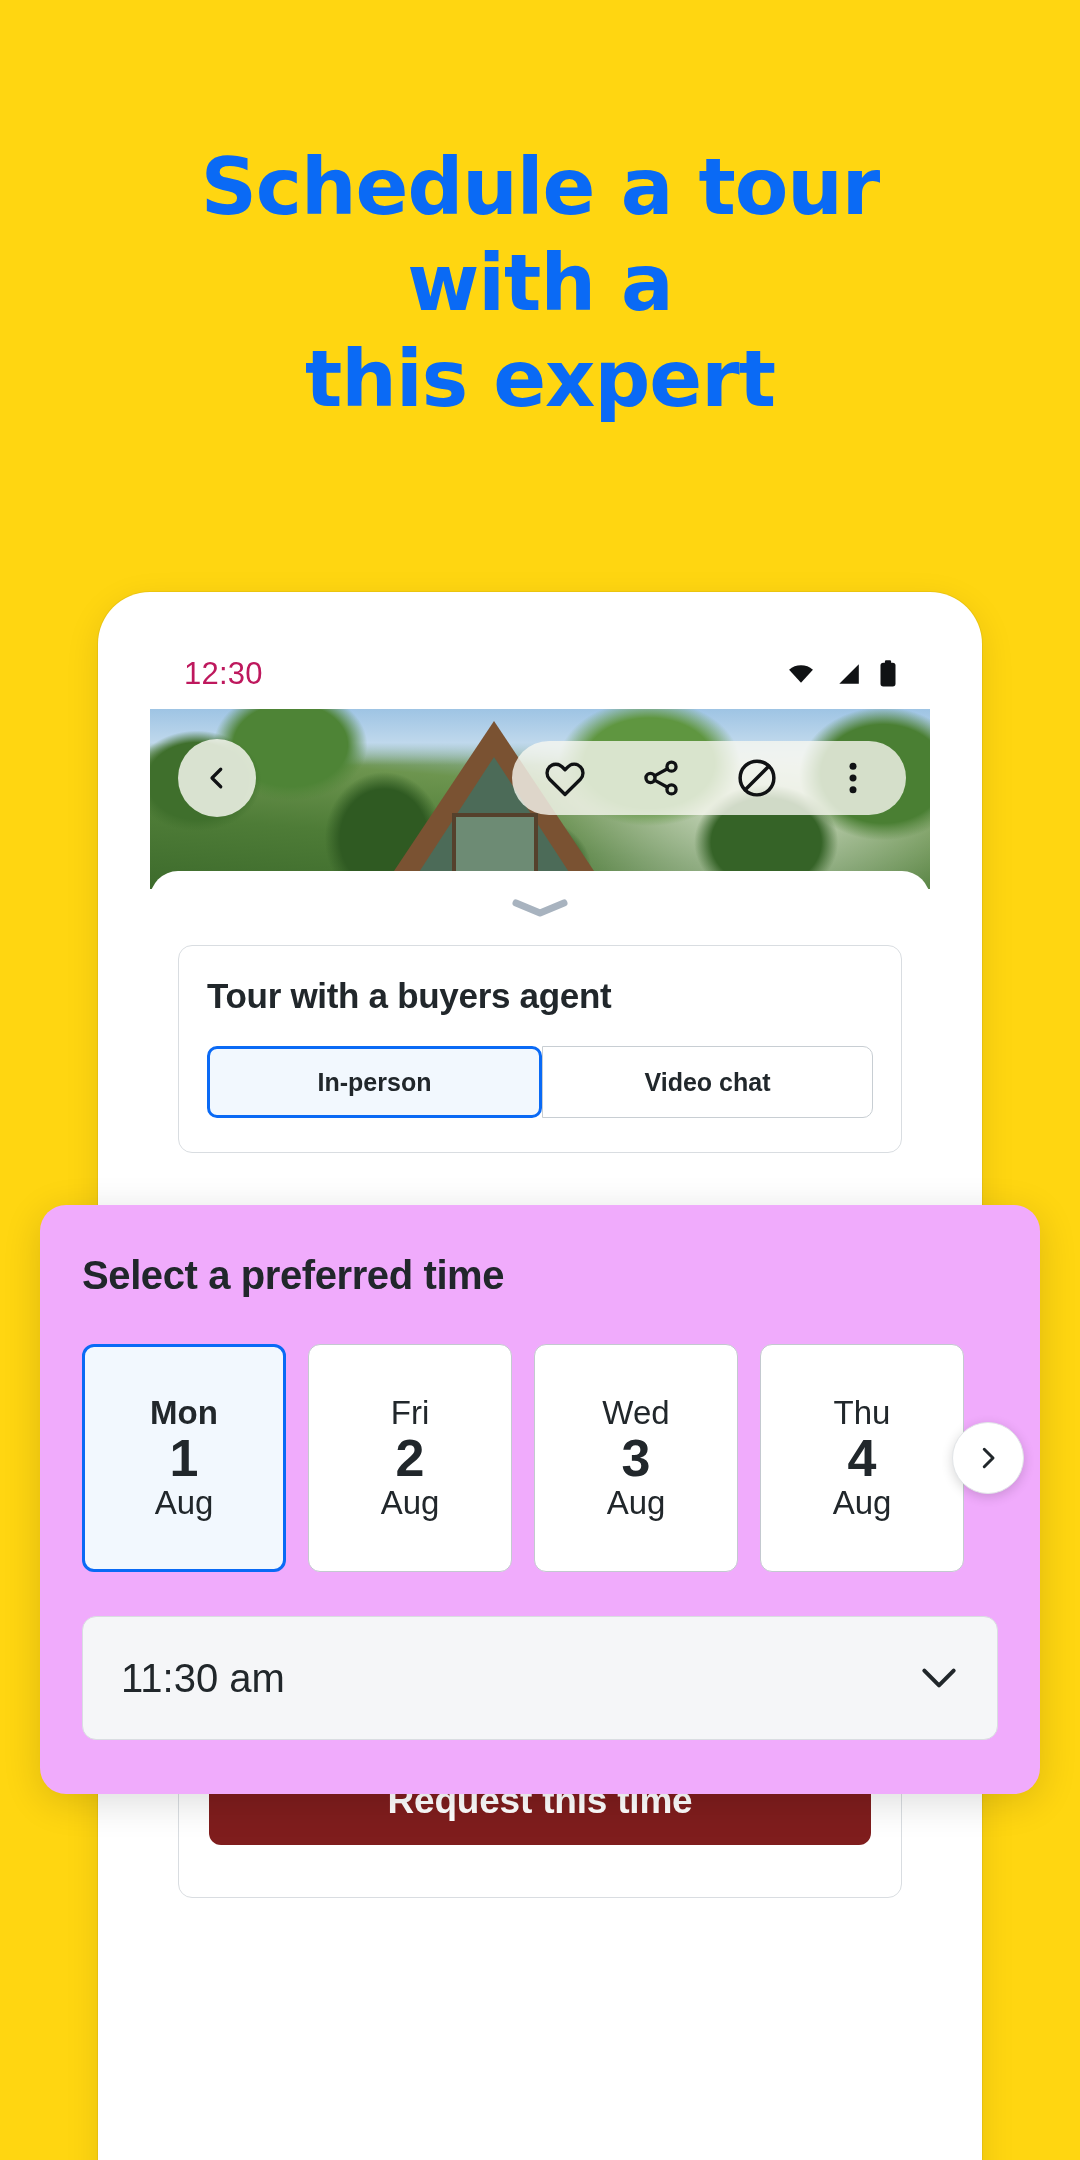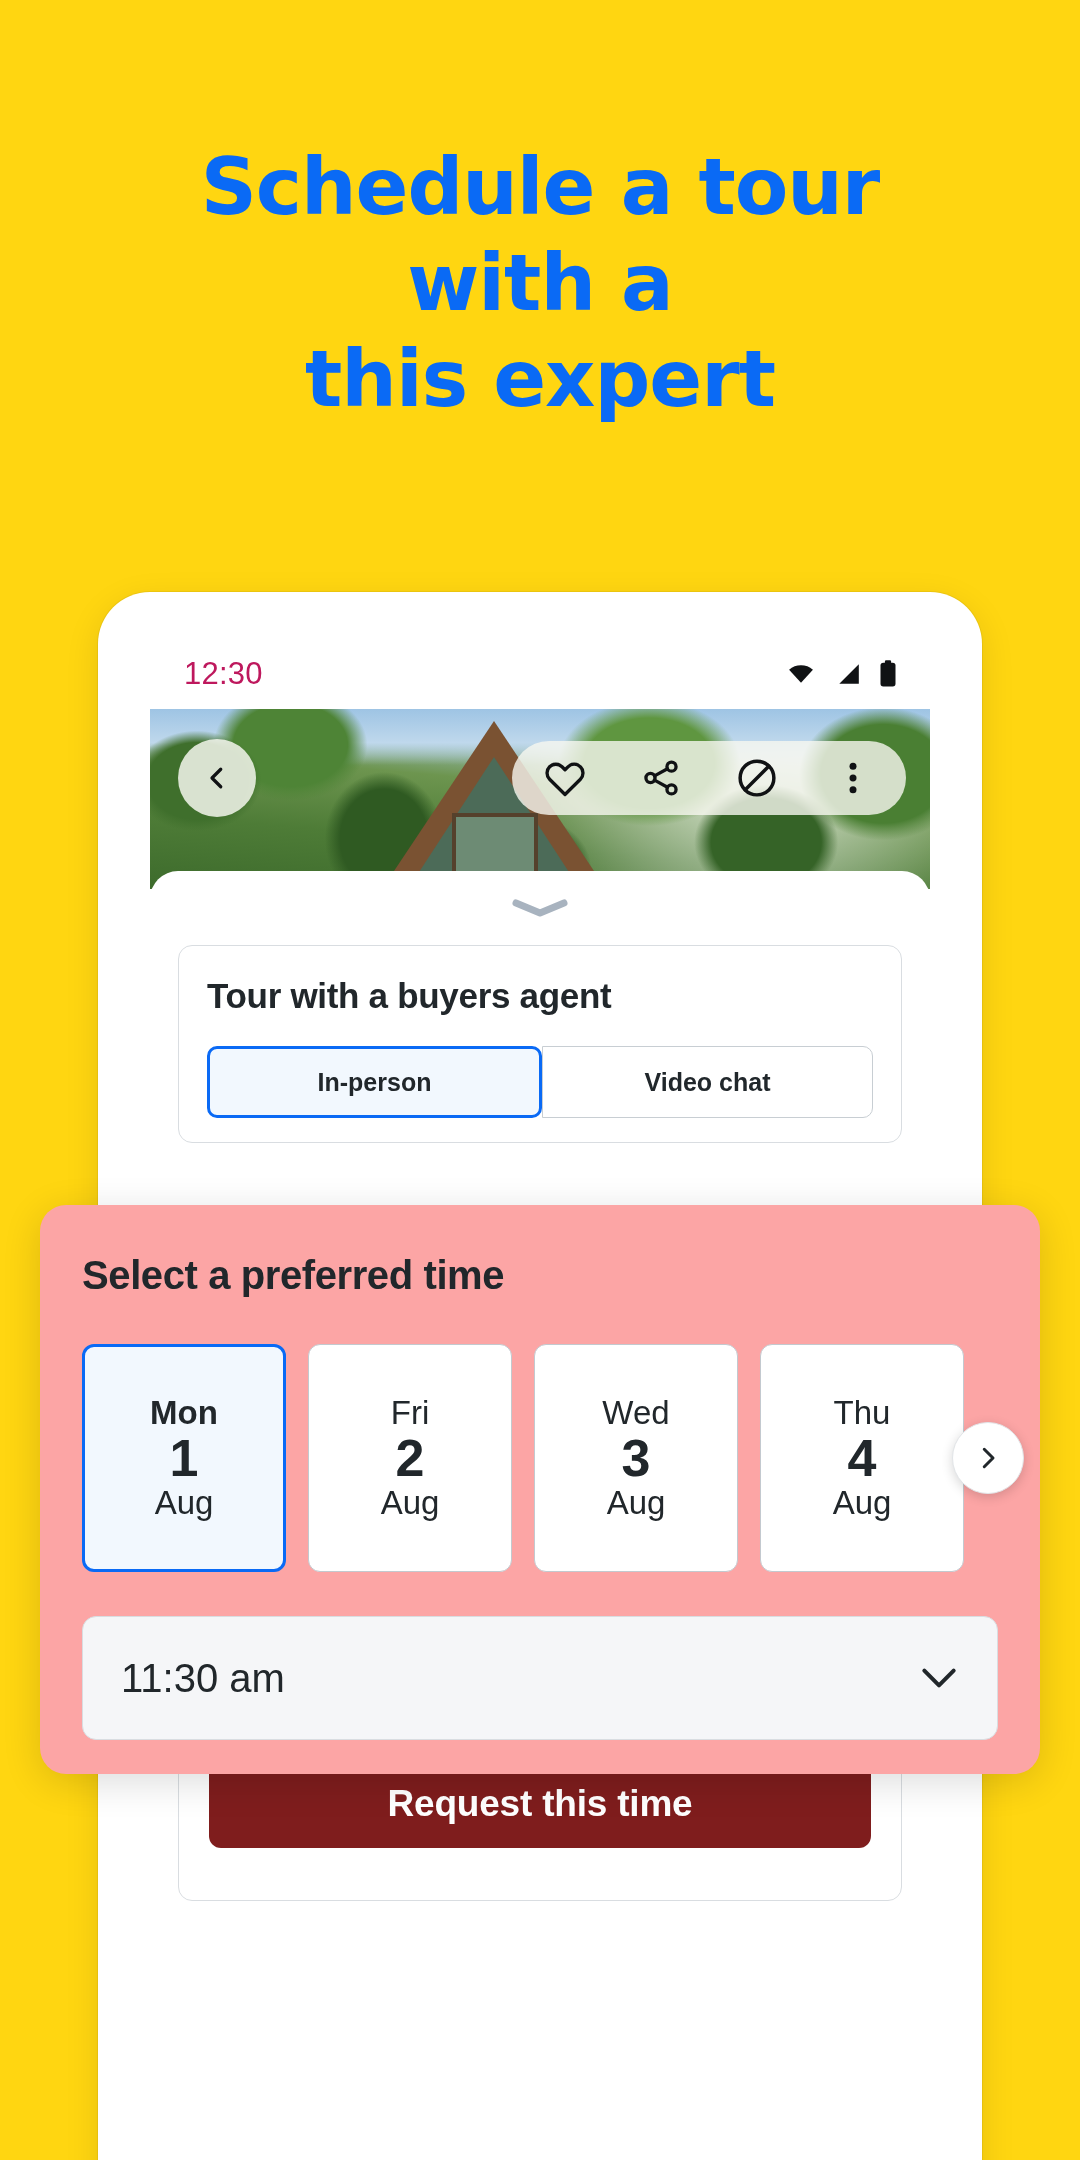--- a/index.html
+++ b/index.html
@@ -131,24 +131,24 @@
     border-radius:28px 28px 0 0;
     min-height:1400px;
     padding-top:18px;
   }
   .drag-handle {
     width:100%; display:flex; justify-content:center;
     margin-top:8px; margin-bottom:26px;
   }
 
   .tour-card {
-    margin:16px 28px;
+    margin:3px 28px;
     border:1px solid #d9dde1;
     border-radius:14px;
-    padding:30px 28px 24px 28px;
+    padding:30px 28px 34px 28px;
   }
   .tour-title {
     font-size:35px; font-weight:700; color:#21272b;
     letter-spacing:-0.3px;
     margin-bottom:30px;
   }
   .seg {
     display:flex; width:100%;
     height:72px;
   }
@@ -183,24 +183,24 @@
     font-family:"Liberation Sans", sans-serif;
     display:flex; align-items:center; justify-content:center;
     letter-spacing:-0.2px;
   }
 
   
   .modal {
     position:absolute;
     left:40px; top:1205px;
     width:1000px;
-    background:#fca5a5;
+    background:#f0abfc;
     border-radius:26px;
     box-shadow:0 8px 38px rgba(0,0,0,0.14);
-    padding:48px 42px 34px 42px;
+    padding:48px 42px 54px 42px;
     z-index:30;
   }
   .modal-title {
     font-size:40px; font-weight:700; color:#21272b;
     letter-spacing:-0.4px;
     margin-bottom:46px;
   }
   .date-row {
     position:relative;
     display:flex; gap:22px;

